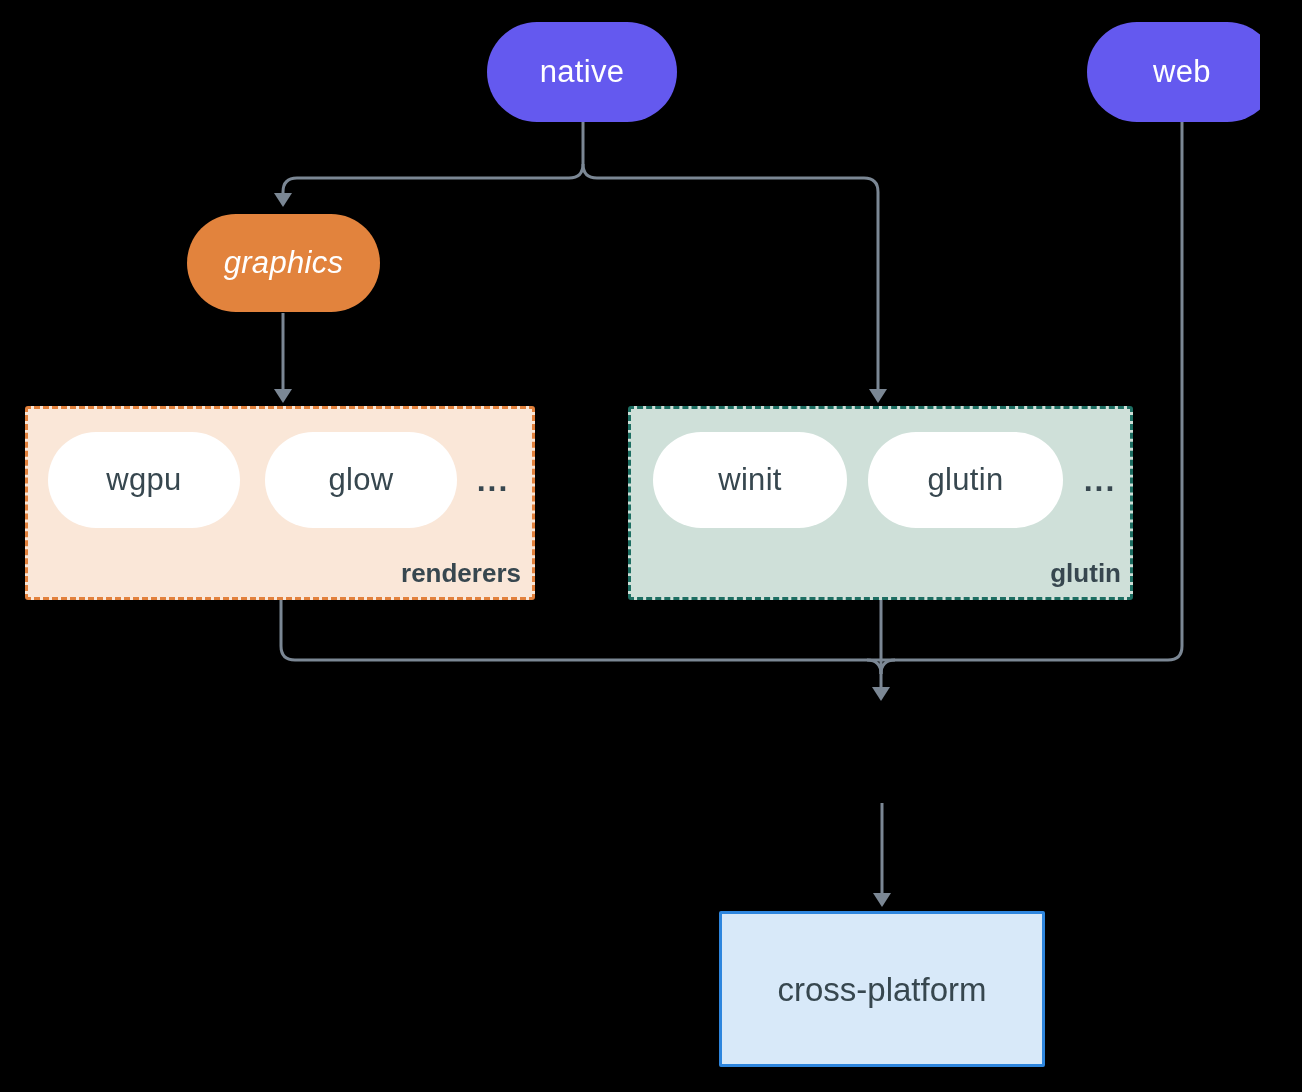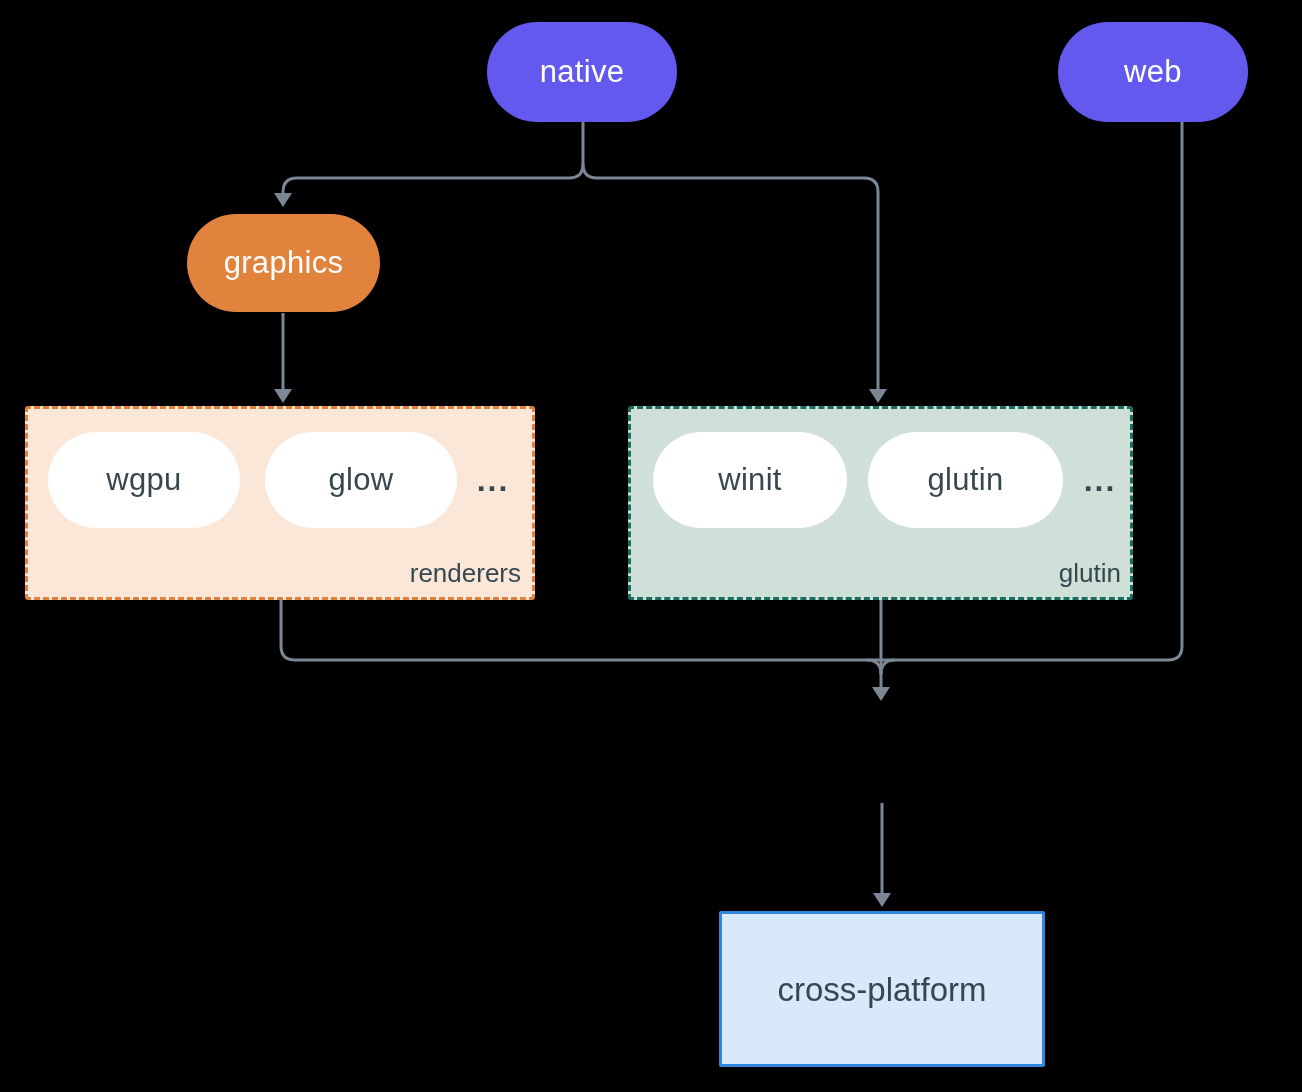--- a/index.html
+++ b/index.html
@@ -13,38 +13,38 @@
   #edges{position:absolute;left:0;top:0;width:1302px;height:1092px;}
   .edge{fill:none;stroke:var(--arrow);stroke-width:3;}
   .arrowhead{fill:var(--arrow);stroke:none;}
   .pill{position:absolute;display:flex;align-items:center;justify-content:center;
         border-radius:999px;font-size:31px;letter-spacing:.3px;}
   .pill.purple{background:var(--purple);color:var(--pill_text);}
   .pill.orange{background:var(--orange);color:var(--pill_text);}
   .pill.blue{background:var(--blue);color:var(--pill_text);}
   .pill.white{background:#ffffff;color:var(--ink);}
   #native{left:487px;top:22px;width:190px;height:100px;}
-  #web{left:1058px;top:22px;width:190px;height:100px;}
-  #graphics{left:187px;top:214px;width:193px;height:98px;}
+  #web{left:1087px;top:22px;width:190px;height:100px;}
+  #graphics{left:187px;top:214px;width:193px;height:98px;font-style:italic;}
   #iced{left:787px;top:707px;width:191px;height:96px;}
   .group{position:absolute;box-sizing:border-box;border-radius:3px;}
   #renderers{left:25px;top:406px;width:510px;height:194px;
              background:var(--peach_fill);border:3px dashed var(--orange_border);}
   #shells{left:628px;top:406px;width:505px;height:194px;
           background:var(--sage_fill);border:3px dashed var(--teal_border);}
   .group .pill{height:96px;top:23px;}
   #wgpu{left:20px;width:192px;}
   #glow{left:237px;width:192px;}
   #winit{left:22px;width:194px;}
   #glutin{left:237px;width:195px;}
   .ellipsis{position:absolute;top:23px;height:96px;width:70px;display:flex;align-items:center;
             justify-content:center;color:var(--ink);font-size:32px;font-weight:bold;letter-spacing:2px;}
   #renderers .ellipsis{left:430px;}
   #shells .ellipsis{left:434px;}
-  .group-label{position:absolute;bottom:8px;color:var(--ink);font-size:26px;}
+  .group-label{position:absolute;bottom:8px;color:var(--ink);font-size:26px;font-weight:bold;}
   #renderers .group-label{right:11px;}
   #shells .group-label{right:9px;}
   #app{position:absolute;left:719px;top:911px;width:326px;height:156px;box-sizing:border-box;
        background:var(--app_fill);border:3px solid var(--app_border);border-radius:2px;
        display:flex;flex-direction:row;align-items:center;justify-content:center;
        color:var(--ink);font-size:33px;line-height:47px;}
 </style>
 </head>
 <body>
 

